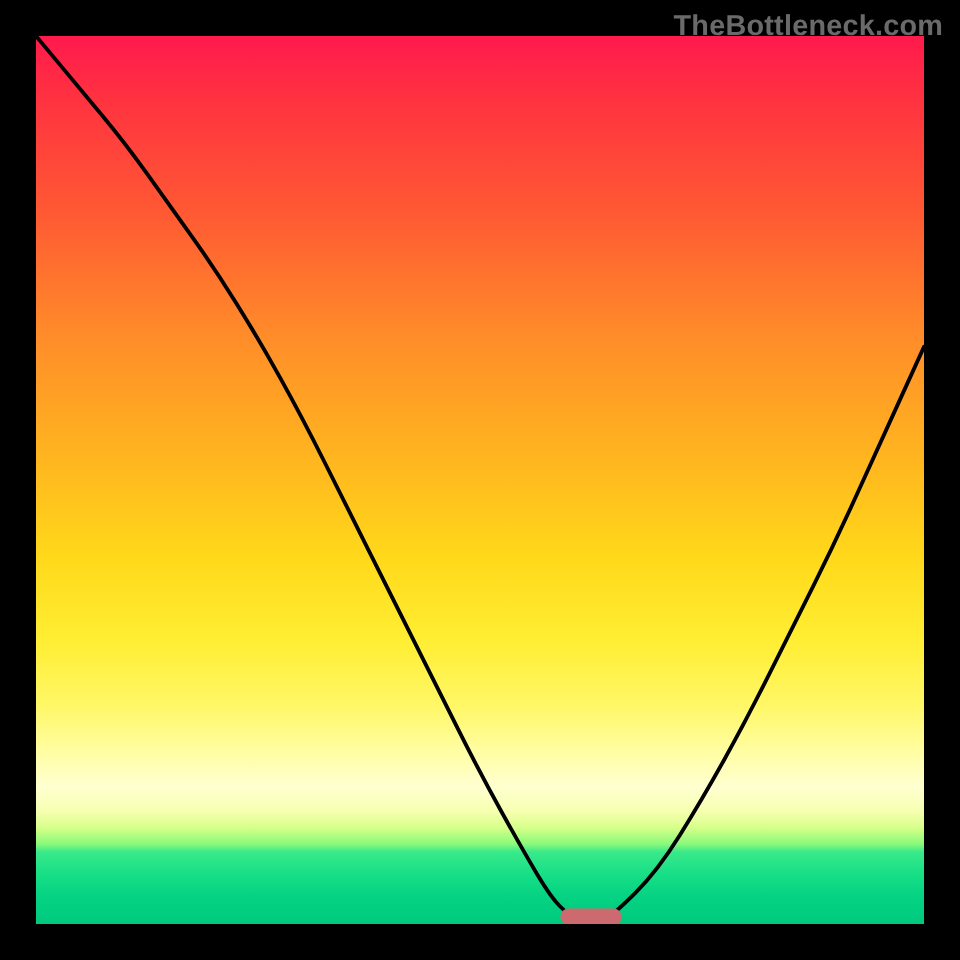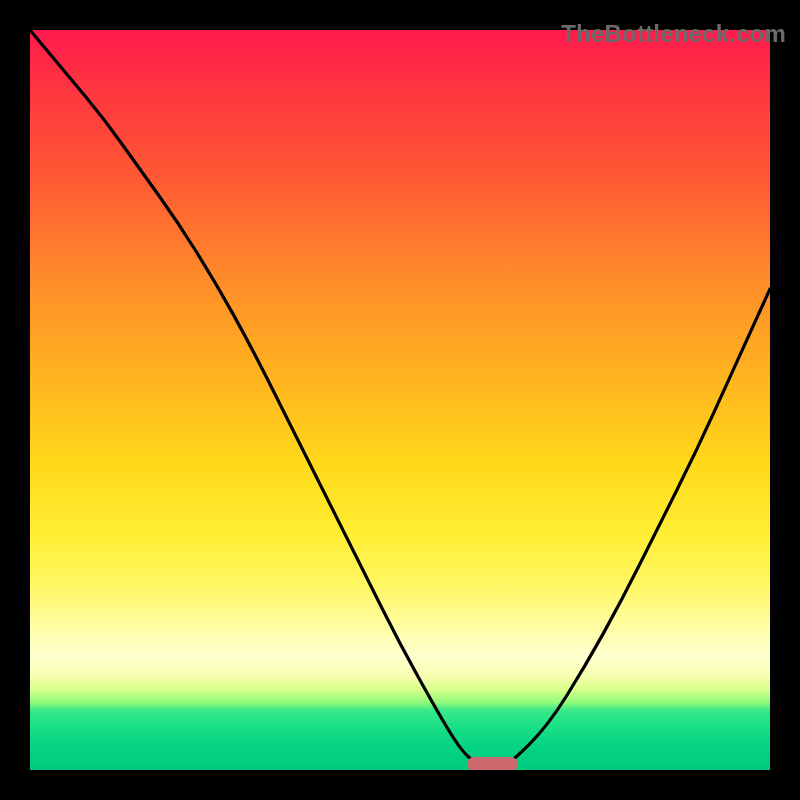--- a/index.html
+++ b/index.html
@@ -11,21 +11,21 @@
     overflow: hidden;
   }
   .frame {
     position: relative;
     width: 800px;
     height: 800px;
     background: #000;
   }
   .watermark {
     position: absolute;
-    top: 20px;
+    top: 8px;
     right: 14px;
     font-family: Arial, Helvetica, sans-serif;
     font-size: 24px;
     font-weight: 600;
     color: #6a6a6a;
     letter-spacing: 0.2px;
     z-index: 10;
     margin-left: 48px;
   }
   .plot-area {

